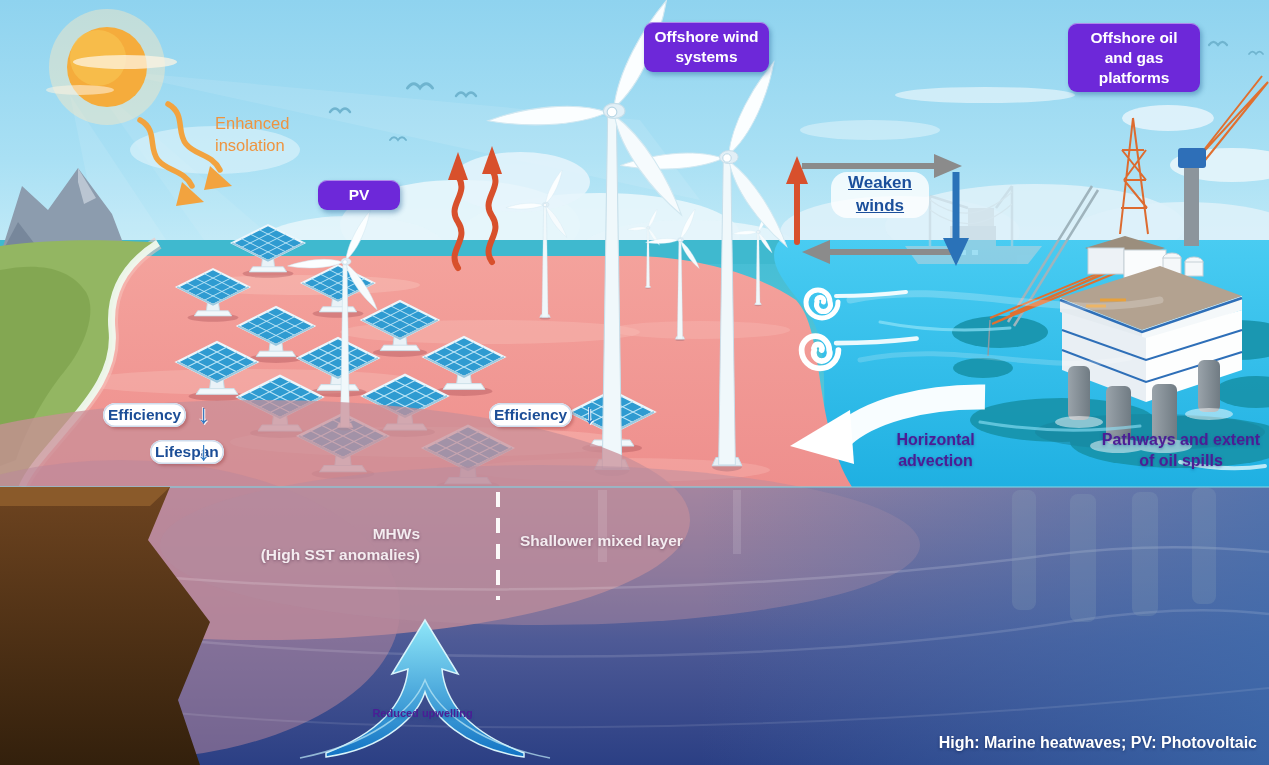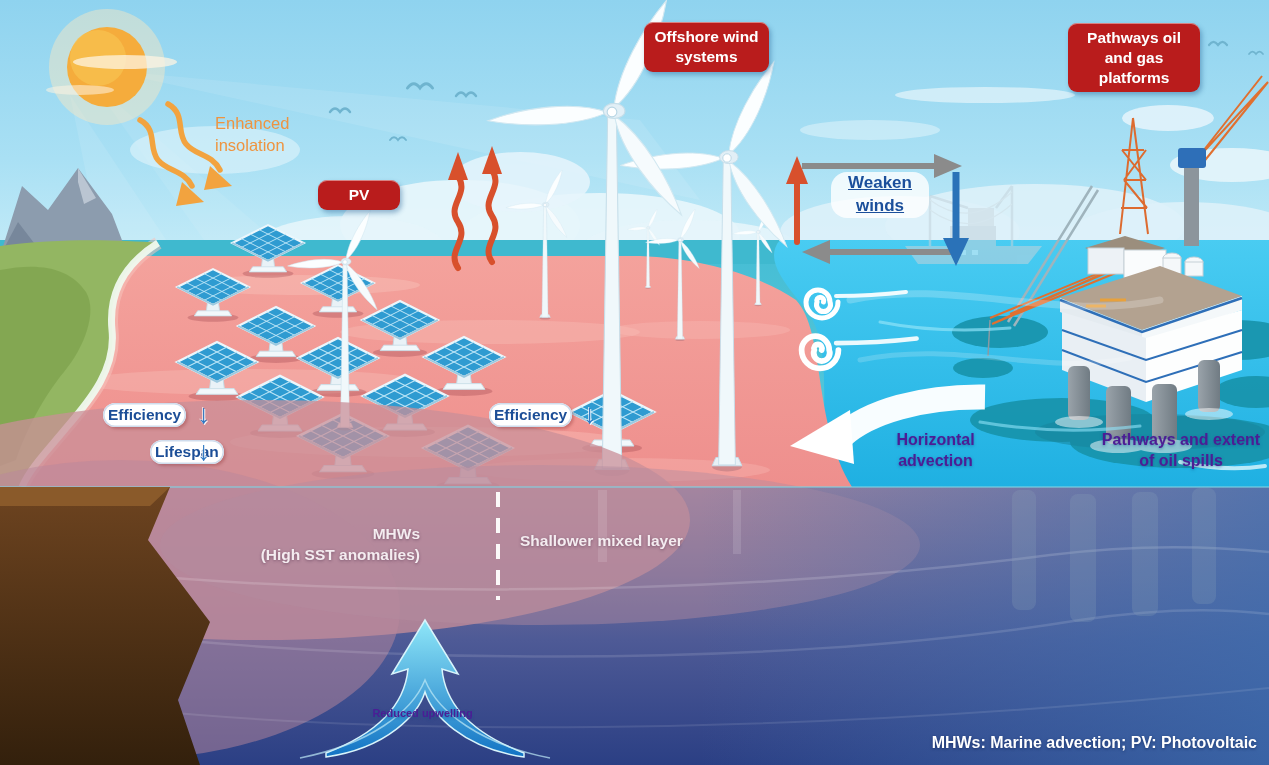--- a/index.html
+++ b/index.html
@@ -1,20 +1,20 @@
 <!DOCTYPE html>
 <html><head>
 <meta charset="utf-8">
 <style>
   html,body{margin:0;padding:0;background:#666;}
   .canvas{position:relative;width:1269px;height:765px;overflow:hidden;
           font-family:"Liberation Sans",sans-serif;background:#9AD9F0;}
   .canvas svg.scene{position:absolute;left:0;top:0;}
   .label{position:absolute;}
-  .tag{background:#b91c1c;color:#fff;font-weight:bold;font-size:15.5px;line-height:1.28;
+  .tag{background:#6d28d9;color:#fff;font-weight:bold;font-size:15.5px;line-height:1.28;
        text-align:center;border-radius:9px;padding:5px 10px;box-sizing:border-box;
        box-shadow:inset 0 1px 0 rgba(255,255,255,.45), 2px 3px 5px rgba(40,100,150,.45);}
   .pill{display:inline-block;background:#fff;border-radius:16px;padding:3px 5px;
         color:#1C4E97;font-weight:bold;font-size:15.5px;
         box-shadow:2px 2px 3px rgba(140,50,50,.35), inset 0 0 0 1.5px #cfdcec;}
   .down-arrow{position:absolute;color:#2E77C2;font-weight:bold;font-size:27px;line-height:1;
         text-shadow:1px 1px 0 rgba(255,255,255,.9), -1px -1px 0 rgba(255,255,255,.7);}
   .orange-note{color:#EE9440;font-weight:normal;font-size:16.5px;line-height:1.35;}
   .weaken-box{background:rgba(255,255,255,.8);border-radius:16px;color:#1B4F9B;
         font-weight:bold;font-size:17px;line-height:1.35;text-align:center;padding:0 10px;text-decoration:underline;}
@@ -348,21 +348,21 @@
     <path d="M300,758 C370,744 412,712 425,680 C438,712 480,744 550,758" stroke="#BFE9F6" stroke-width="1.5" fill="none" opacity=".7"></path>
   </g>
 </svg>
 
   <div class="label orange-note" style="left:215px;top:112px;width:130px;">Enhanced insolation</div>
 
   <div class="label tag" style="left:318px;top:180px;width:82px;">PV</div>
 
   <div class="label tag" style="left:644px;top:22px;width:125px;">Offshore wind systems</div>
 
-  <div class="label tag" style="left:1068px;top:23px;width:132px;">Pathways oil and gas platforms</div>
+  <div class="label tag" style="left:1068px;top:23px;width:132px;">Offshore oil and gas platforms</div>
 
   <div class="label weaken-box" style="left:831px;top:172px;width:78px;">Weaken winds</div>
 
   <div class="label pill" style="left:103px;top:403px;">Efficiency</div>
   <span class="down-arrow" style="left:197px;top:401px;">↓</span>
 
   <div class="label pill" style="left:115px;top:440px;margin-left:35px;">Lifespan</div>
   <span class="down-arrow" style="left:197px;top:438px;">↓</span>
 
   <div class="label pill" style="left:489px;top:403px;">Efficiency</div>
@@ -374,14 +374,14 @@
 
   <div class="label uw-note" style="left:200px;top:524px;width:220px;">
     <span>MHWs</span><br>
     <span>(High SST anomalies)</span>
   </div>
 
   <div class="label uw-note" style="left:520px;top:531px;width:200px;text-align:left;">Shallower mixed layer</div>
 
   <div class="label white-note" style="left:330px;top:706px;width:185px;font-size:11px;">Reduced upwelling</div>
 
-  <div class="label footnote" style="left:915px;top:734px;width:342px;">MHWs: Marine advection; PV: Photovoltaic</div>
+  <div class="label footnote" style="left:915px;top:734px;width:342px;">High: Marine heatwaves; PV: Photovoltaic</div>
 </div>
 
 </body></html>

